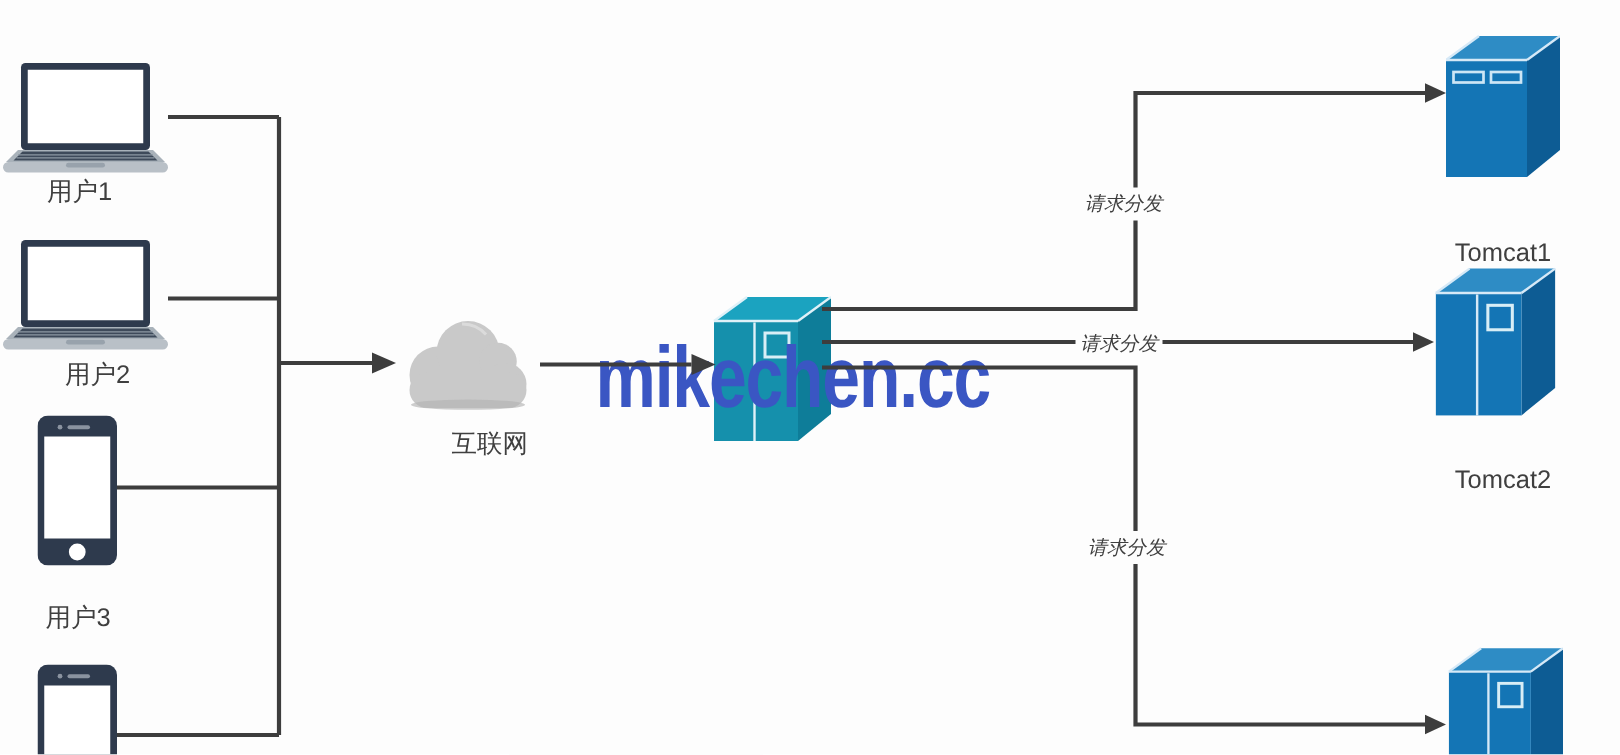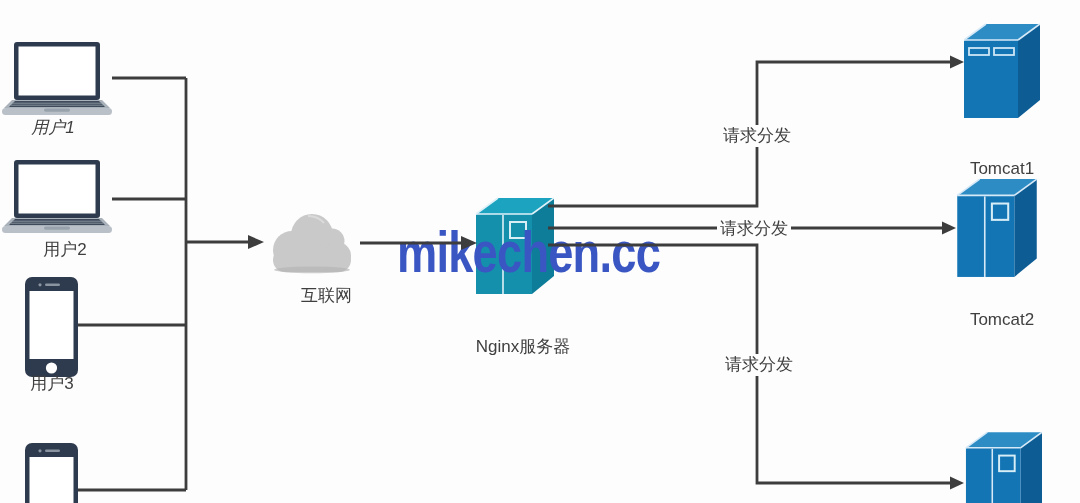--- a/index.html
+++ b/index.html
@@ -9,23 +9,23 @@
     font-family:"Liberation Sans","DejaVu Sans",sans-serif;
   }
   .icon{position:absolute;z-index:2;}
   .icon svg{display:block;}
   .label{
     position:absolute;z-index:2;font-size:17px;line-height:20px;
     color:var(--label-text,#3f3f3f);text-align:center;white-space:nowrap;
   }
   .label.en{font-size:17px;line-height:22px;margin-top:32px;}
   .edge-label{
-    position:absolute;z-index:5;font-size:17px;line-height:20px;
+    position:absolute;z-index:5;font-size:13px;line-height:20px;
     color:var(--label-text,#3f3f3f);background:var(--background,#fdfdfd);
-    padding:1px 3px;white-space:nowrap;
+    padding:1px 3px;white-space:nowrap;font-style:italic;
   }
   .connectors{position:absolute;left:0;top:0;z-index:4;}
   .connectors path{stroke:var(--line,#3d3d3d);stroke-width:2.8;fill:none;}
   .connectors polygon{fill:var(--line,#3d3d3d);}
   .watermark{
     position:absolute;left:397px;top:223px;z-index:3;
     font-size:58px;font-weight:bold;line-height:1;letter-spacing:-1px;
     color:var(--watermark-blue,#3a56c3);white-space:nowrap;
     transform:scaleX(0.78);transform-origin:left center;
   }
@@ -72,21 +72,21 @@
       <rect class="f-frame" x="12" y="0" width="86" height="58" rx="3"></rect>
       <rect class="f-screen" x="16.5" y="4.5" width="77" height="49"></rect>
       <polygon points="10,58 100,58 108,66 2,66" fill="#A9B2BA"></polygon>
       <polygon points="13,59 97,59 103,65 7,65" fill="#3E4A5A"></polygon>
       <line x1="10" y1="61.2" x2="100" y2="61.2" stroke="#8D98A3" stroke-width="0.9"></line>
       <line x1="9" y1="63.2" x2="101" y2="63.2" stroke="#8D98A3" stroke-width="0.9"></line>
       <rect x="0" y="66" width="110" height="7" rx="3.5" fill="#B9C0C7"></rect>
       <rect x="42" y="66.5" width="26" height="3.2" rx="1.6" fill="#98A2AC"></rect>
     </svg>
   </div>
-  <div class="label" style="left:8px;top:118px;width:90px;font-style:italic;">用户1</div>
+  <div class="label" style="left:8px;top:118px;width:90px;">用户1</div>
 
   <div class="icon" style="left:2px;top:160px;">
     <svg width="110" height="74" viewBox="0 0 110 74">
       <rect class="f-frame" x="12" y="0" width="86" height="58" rx="3"></rect>
       <rect class="f-screen" x="16.5" y="4.5" width="77" height="49"></rect>
       <polygon points="10,58 100,58 108,66 2,66" fill="#A9B2BA"></polygon>
       <polygon points="13,59 97,59 103,65 7,65" fill="#3E4A5A"></polygon>
       <line x1="10" y1="61.2" x2="100" y2="61.2" stroke="#8D98A3" stroke-width="0.9"></line>
       <line x1="9" y1="63.2" x2="101" y2="63.2" stroke="#8D98A3" stroke-width="0.9"></line>
       <rect x="0" y="66" width="110" height="7" rx="3.5" fill="#B9C0C7"></rect>
@@ -97,21 +97,21 @@
 
   <div class="icon" style="left:25px;top:277px;">
     <svg width="53" height="100" viewBox="0 0 53 100">
       <rect class="f-frame" x="0" y="0" width="53" height="100" rx="7"></rect>
       <rect class="f-screen" x="4.5" y="14" width="44" height="68"></rect>
       <rect x="20" y="6.5" width="15" height="2.6" rx="1.3" fill="#8A93A0"></rect>
       <circle cx="15" cy="7.8" r="1.6" fill="#8A93A0"></circle>
       <circle cx="26.5" cy="91" r="5.6" fill="#ffffff"></circle>
     </svg>
   </div>
-  <div class="label" style="left:7px;top:374px;width:90px;">用户3</div>
+  <div class="label" style="left:7px;top:402px;width:90px;">用户3</div>
 
   <div class="icon" style="left:25px;top:443px;">
     <svg width="53" height="100" viewBox="0 0 53 100">
       <rect class="f-frame" x="0" y="0" width="53" height="100" rx="7"></rect>
       <rect class="f-screen" x="4.5" y="14" width="44" height="68"></rect>
       <rect x="20" y="6.5" width="15" height="2.6" rx="1.3" fill="#8A93A0"></rect>
       <circle cx="15" cy="7.8" r="1.6" fill="#8A93A0"></circle>
       <circle cx="26.5" cy="91" r="5.6" fill="#ffffff"></circle>
     </svg>
   </div>
@@ -136,21 +136,20 @@
       <polygon class="f-ng-top" points="2,20 24,4 80,4 58,20"></polygon>
       <polygon class="f-ng-side" points="58,20 80,4 80,82 58,100"></polygon>
       <rect class="f-ng-front" x="2" y="20" width="56" height="80"></rect>
       <line class="ng-edge" x1="29" y1="21" x2="29" y2="100"></line>
       <line class="ng-edge" x1="2" y1="20" x2="58" y2="20"></line>
       <line class="ng-edge" x1="58" y1="20" x2="80" y2="4"></line>
       <line class="ng-edge" x1="24" y1="4" x2="2" y2="20"></line>
       <rect x="36" y="28" width="16" height="16" fill="none" stroke="#D8EEF6" stroke-width="2"></rect>
     </svg>
   </div>
-  <div class="label en" style="left:458px;top:304px;width:130px;">Nginx服务器</div>
 
   <div class="icon" style="left:964px;top:22px;">
     <svg width="76" height="98" viewBox="0 0 76 98">
       <polygon class="f-tc-top" points="0,18 22,2 76,2 54,18"></polygon>
       <polygon class="f-tc-side" points="54,18 76,2 76,78 54,96"></polygon>
       <rect class="f-tc-front" x="0" y="18" width="54" height="78"></rect>
       <line class="tc-edge" x1="0" y1="18" x2="54" y2="18"></line>
       <line class="tc-edge" x1="54" y1="18" x2="76" y2="2"></line>
       <line class="tc-edge" x1="22" y1="2" x2="0" y2="18"></line>
       <rect x="5" y="26" width="20" height="7" fill="none" stroke="#CDE6F5" stroke-width="1.8"></rect>

